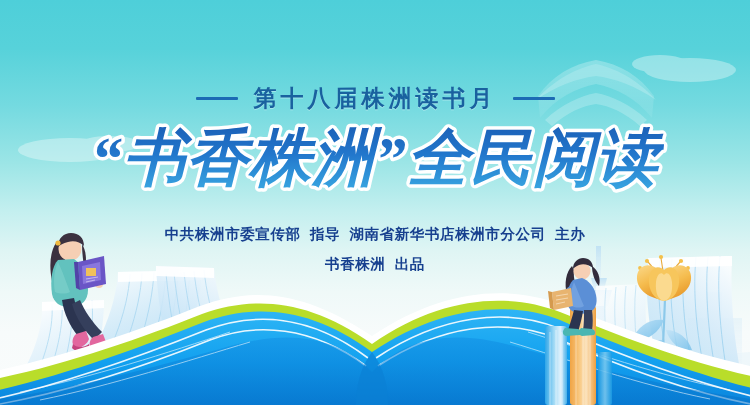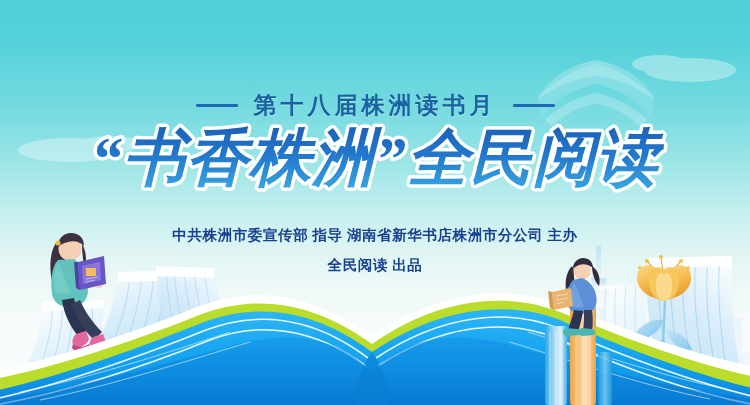--- a/index.html
+++ b/index.html
@@ -32,21 +32,21 @@
   .text-stack {
     position: absolute;
     left: 0;
     top: 0;
     width: 750px;
     z-index: 40;
     text-align: center;
   }
   .subtitle-row {
     position: absolute;
-    top: 94px;
+    top: 87px;
     left: 0;
     width: 750px;
     display: flex;
     align-items: center;
     justify-content: center;
     gap: 16px;
   }
   .dash {
     width: 42px;
     height: 3px;
@@ -74,21 +74,21 @@
   }
   .main-title-svg { display: block; width: 750px; height: 78px; }
 
   .credits {
     position: absolute;
     top: 224px;
     left: 0;
     width: 750px;
   }
   .credit-line {
-    font-family: Liberation Serif, serif;
+    font-family: Liberation Mono, monospace;
     font-size: 14.5px;
     font-weight: bold;
     color: #17408F;
     letter-spacing: 0.6px;
     line-height: 22px;
     white-space: nowrap;
   }
   .credit-line.second { margin-top: 8px; }
 </style>
 </head>
@@ -469,18 +469,18 @@
             <stop offset="45%" stop-color="#2277CC"></stop>
             <stop offset="100%" stop-color="#3AA8E2"></stop>
           </linearGradient>
         </defs>
         <text id="main-title-text" x="375" y="58" text-anchor="middle" font-family="&quot;Liberation Serif&quot;, &quot;DejaVu Serif&quot;, serif" font-size="62" font-style="italic" font-weight="bold" letter-spacing="1" stroke="#FFFFFF" stroke-width="7" stroke-linejoin="round" paint-order="stroke" fill="url(#titleFill)">“书香株洲”全民阅读</text>
       </svg>
     </div>
 
     <div class="credits">
       <div class="credit-line">中共株洲市委宣传部 指导  湖南省新华书店株洲市分公司 主办</div>
-      <div class="credit-line second">全民阅读 出品</div>
+      <div class="credit-line second">书香株洲 出品</div>
     </div>
 
   </div>
 
 </div>
 
 </body></html>

